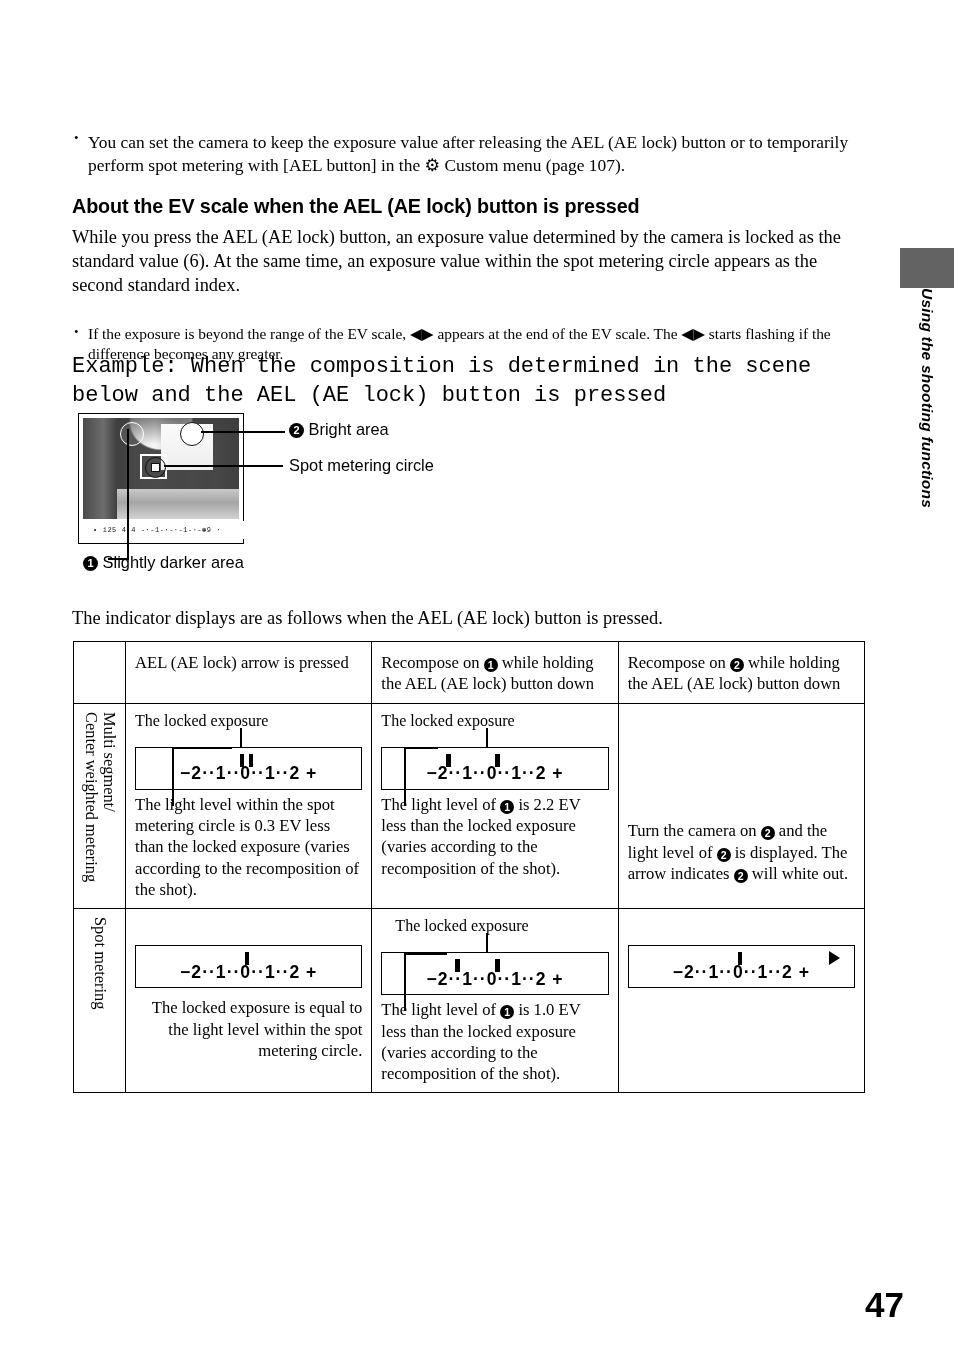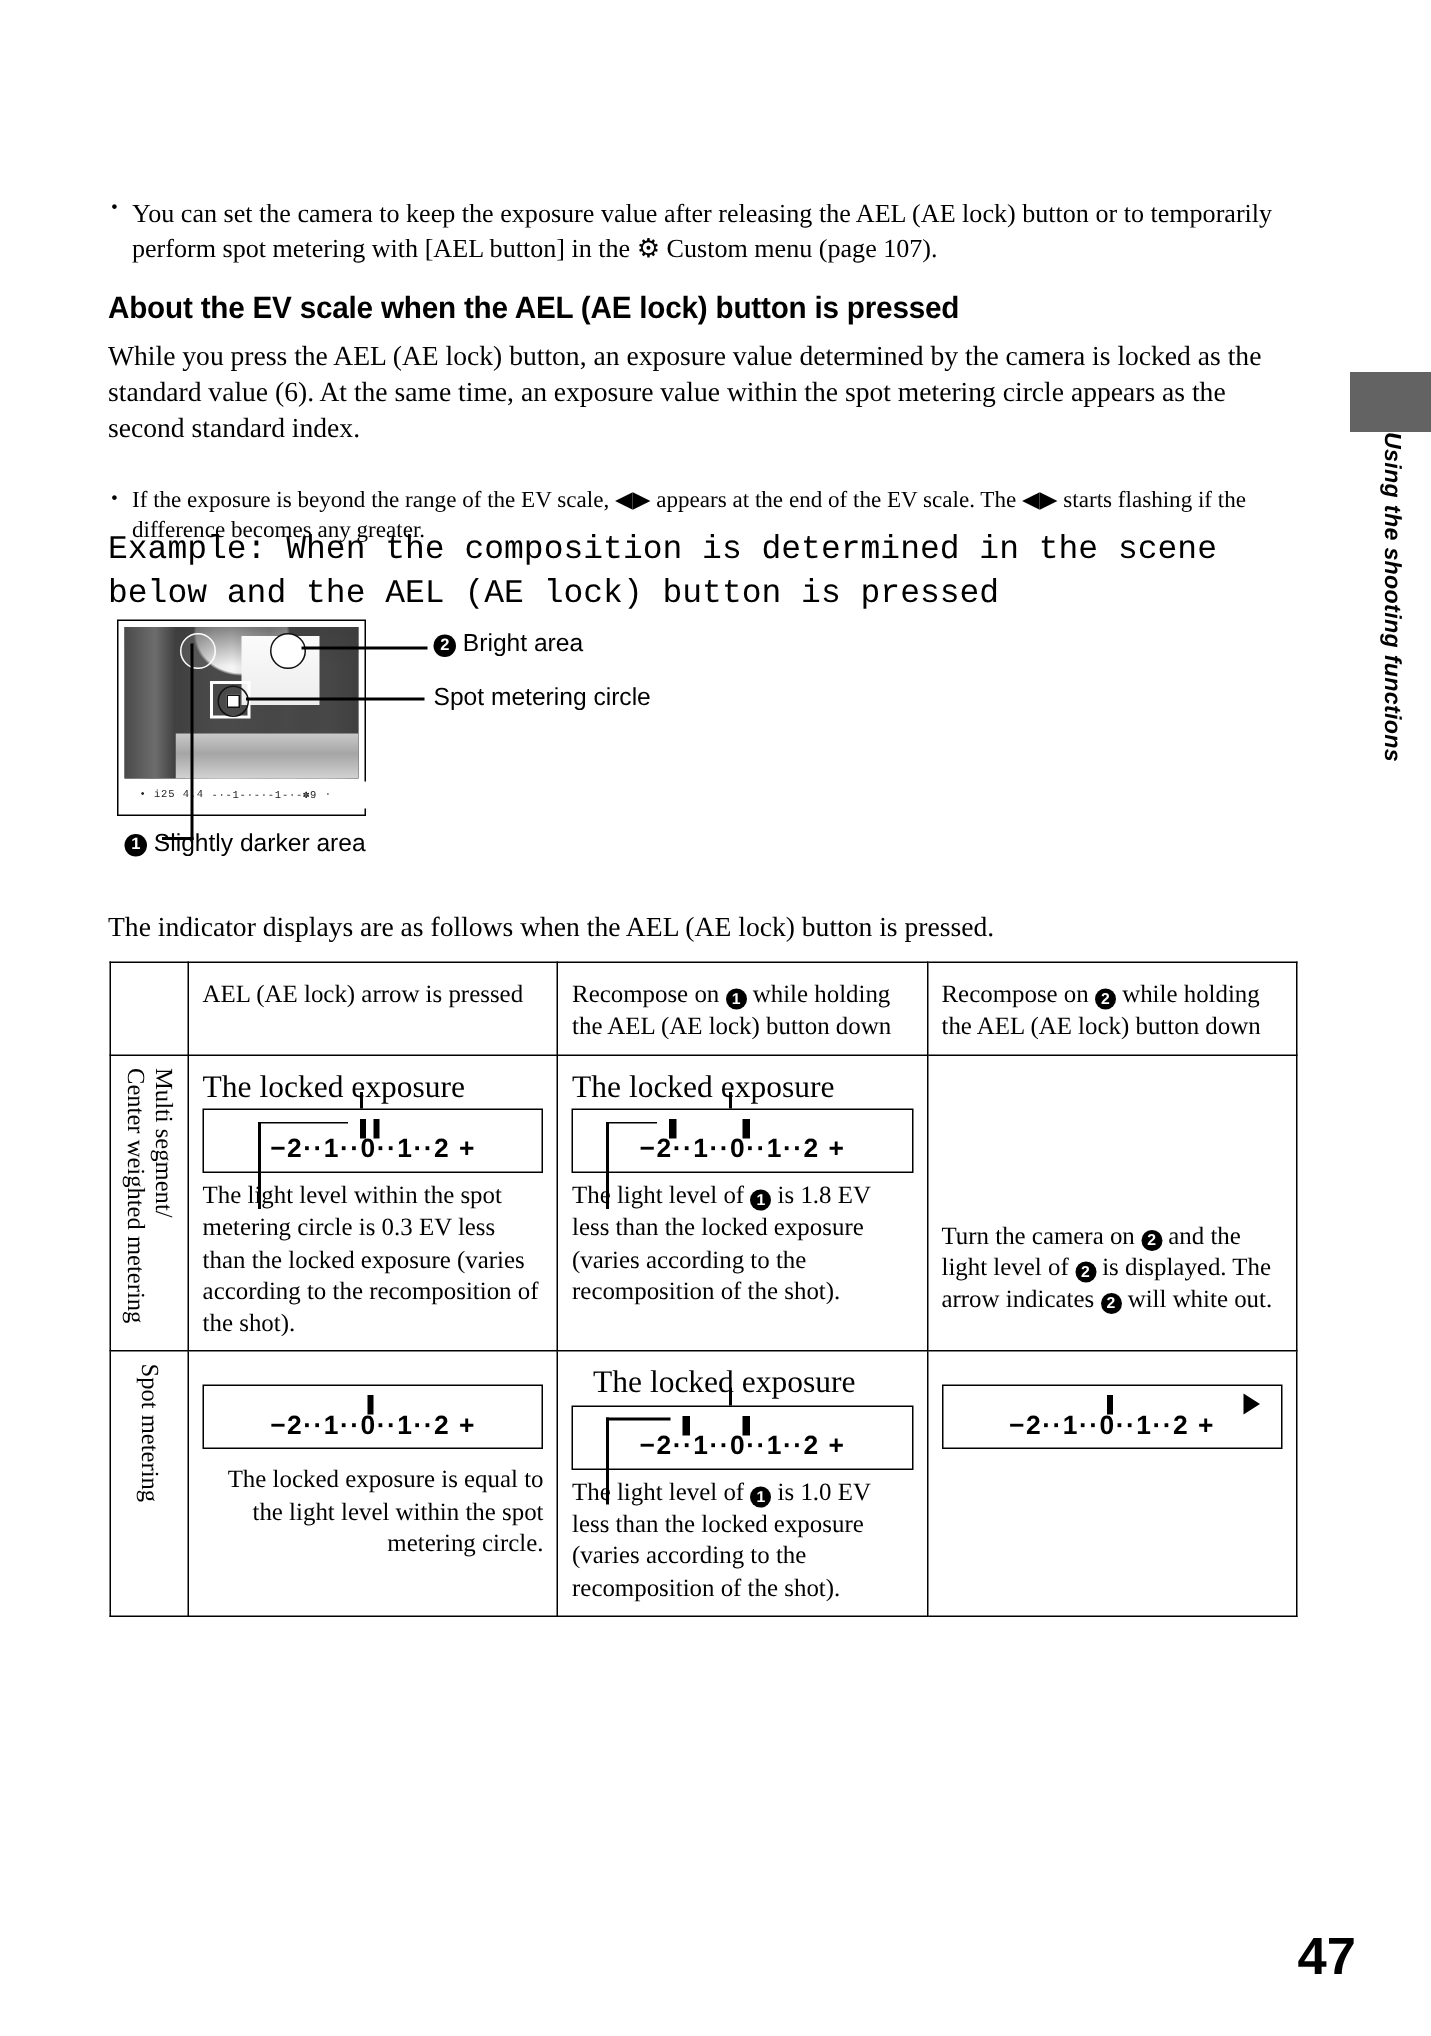--- a/index.html
+++ b/index.html
@@ -161,41 +161,41 @@
     display:flex;align-items:flex-start;justify-content:center;
     padding-top:8px;box-sizing:border-box;
   }
   .rot-label span{
     writing-mode:vertical-rl;
     font-size:16.4px;line-height:1.12;
     white-space:pre-line;text-align:left;
   }
 
   
-  .ev{position:relative;margin:2px 0 4px 0;}
+  .ev{position:relative;margin:16px 0 4px 0;}
   .ev-box{
     border:1.9px solid #000;background:#fff;
     height:43px;position:relative;box-sizing:border-box;
   }
   .ev-scale{
     position:absolute;left:0;right:0;bottom:4px;
     text-align:center;
     font-family:"Liberation Sans",sans-serif;
     font-weight:bold;font-size:17.6px;letter-spacing:1.0px;
     white-space:nowrap;
   }
   .ev-tick{
     position:absolute;top:6px;width:4.4px;height:13px;background:#000;
   }
   .ev-arrow{
     position:absolute;top:5px;width:0;height:0;
     border-top:7px solid transparent;border-bottom:7px solid transparent;
     border-left:11px solid #000;
   }
-  .cap-top{font-size:21px;line-height:1.25;margin:0 0 1px 0;}
+  .cap-top{font-size:16px;line-height:1.25;margin:0 0 1px 0;}
   .cap-bot{font-size:16.6px;line-height:1.285;margin:1px 0 0 0;}
 
   
   .conn{position:absolute;background:#000;}
 
   .pagenum{
     position:absolute;right:50px;top:1285px;
     font-family:"Liberation Sans",sans-serif;
     font-weight:bold;font-size:35px;
   }
@@ -316,21 +316,21 @@
           <div class="ev">
             <div class="ev-box">
               <div class="ev-tick" style="left:64px;"></div>
               <div class="ev-tick" style="left:113px;"></div>
               <div class="ev-scale">−2··1··0··1··2 +</div>
             </div>
           </div>
           <div class="conn" style="left:32px;top:44px;width:34px;height:1.6px;"></div>
           <div class="conn" style="left:32px;top:44px;width:1.6px;height:58px;"></div>
           <div class="cap-bot">
-            <span>The light level of </span><span class="numbadge inline">1</span><span> is 1.8 EV less than the locked exposure (varies according to the recomposition of the shot).</span>
+            <span>The light level of </span><span class="numbadge inline">1</span><span> is 2.2 EV less than the locked exposure (varies according to the recomposition of the shot).</span>
           </div>
         </td>
 
         <td style="vertical-align:bottom;padding-bottom:24px;">
           <div class="cap-bot">
             <span>Turn the camera on </span><span class="numbadge inline">2</span><span> and the light level of </span><span class="numbadge inline">2</span><span> is displayed. The arrow indicates </span><span class="numbadge inline">2</span><span> will white out.</span>
           </div>
         </td>
       </tr>
 

